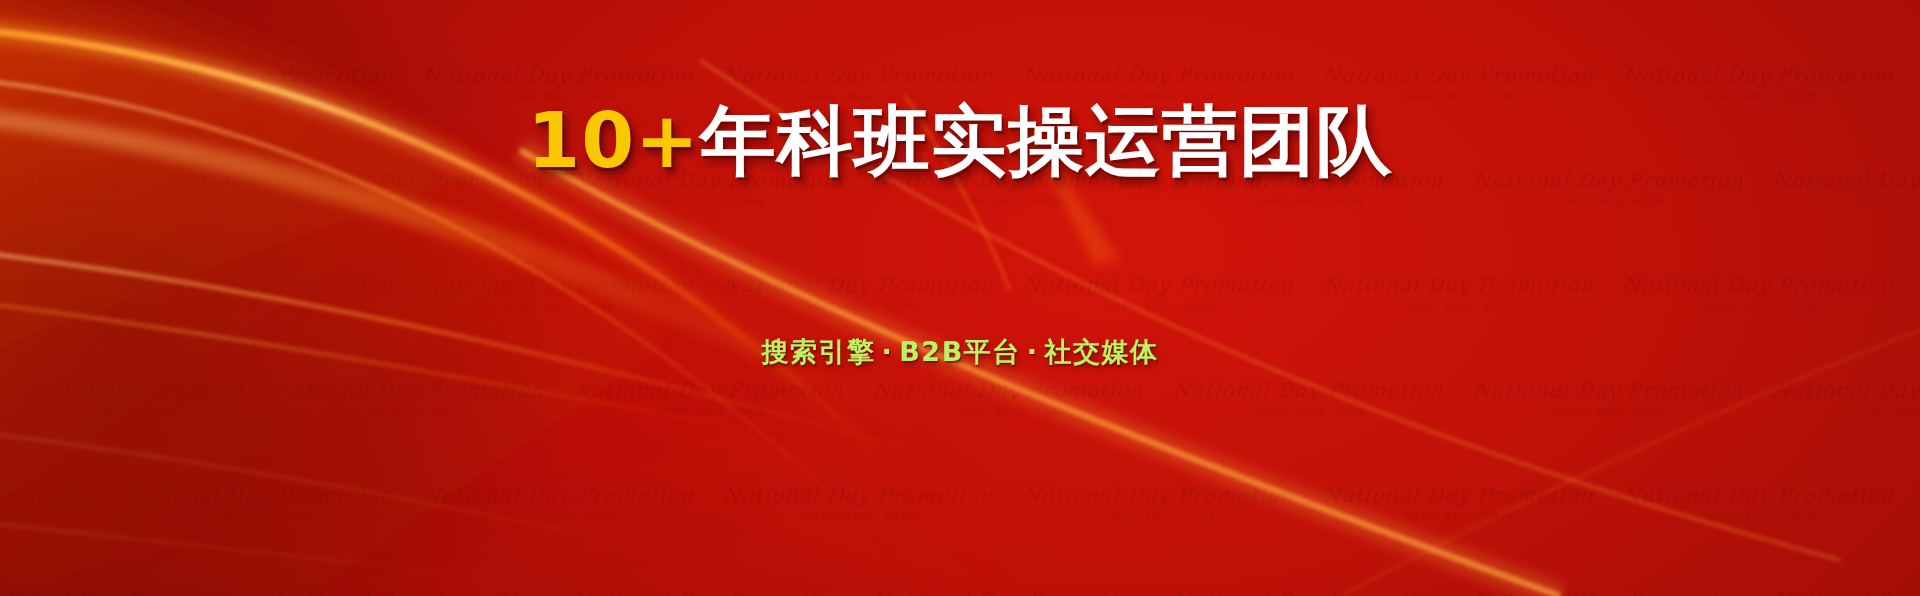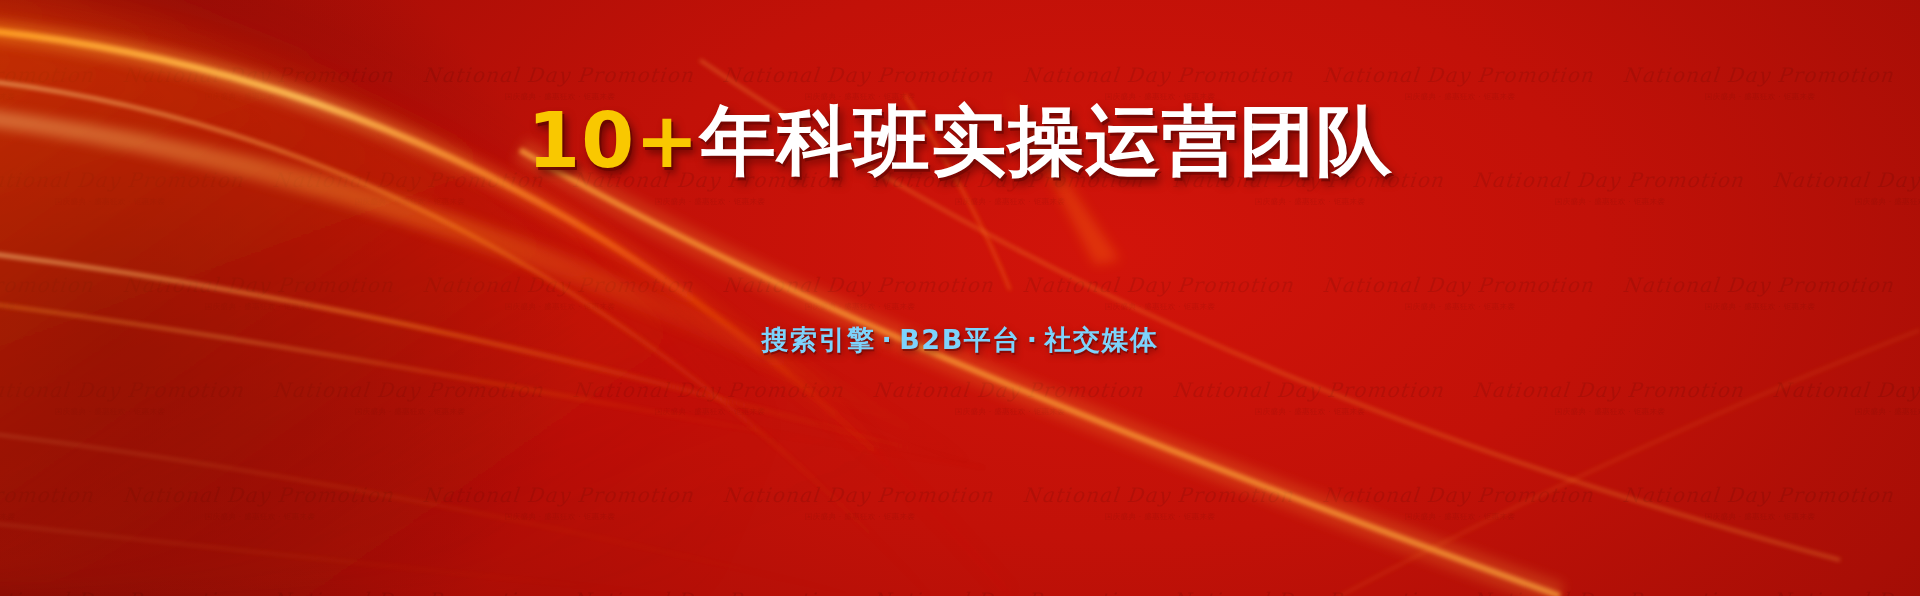--- a/index.html
+++ b/index.html
@@ -125,26 +125,26 @@
     color: #fbcb03;
     white-space: nowrap;
     font-family: "DejaVu Sans", "Liberation Sans", sans-serif;
     text-shadow:
       1px 2px 0 rgba(110,6,3,0.70),
       2px 4px 7px rgba(70,3,1,0.55);
   }
 
   .tagline {
     position: absolute;
-    top: 322px;
+    top: 334px;
     left: 0; right: 0;
     font-size: 27px;
     font-weight: bold;
     letter-spacing: 1.5px;
-    color: #7dd3fc;
+    color: #bef264;
     white-space: nowrap;
     font-family: "DejaVu Sans", "Liberation Sans", sans-serif;
     text-shadow:
       1px 2px 0 rgba(110,6,3,0.60),
       2px 3px 6px rgba(70,3,1,0.50);
   }
   .tagline .dot { padding: 0 6px; }
 </style>
 </head>
 <body>

